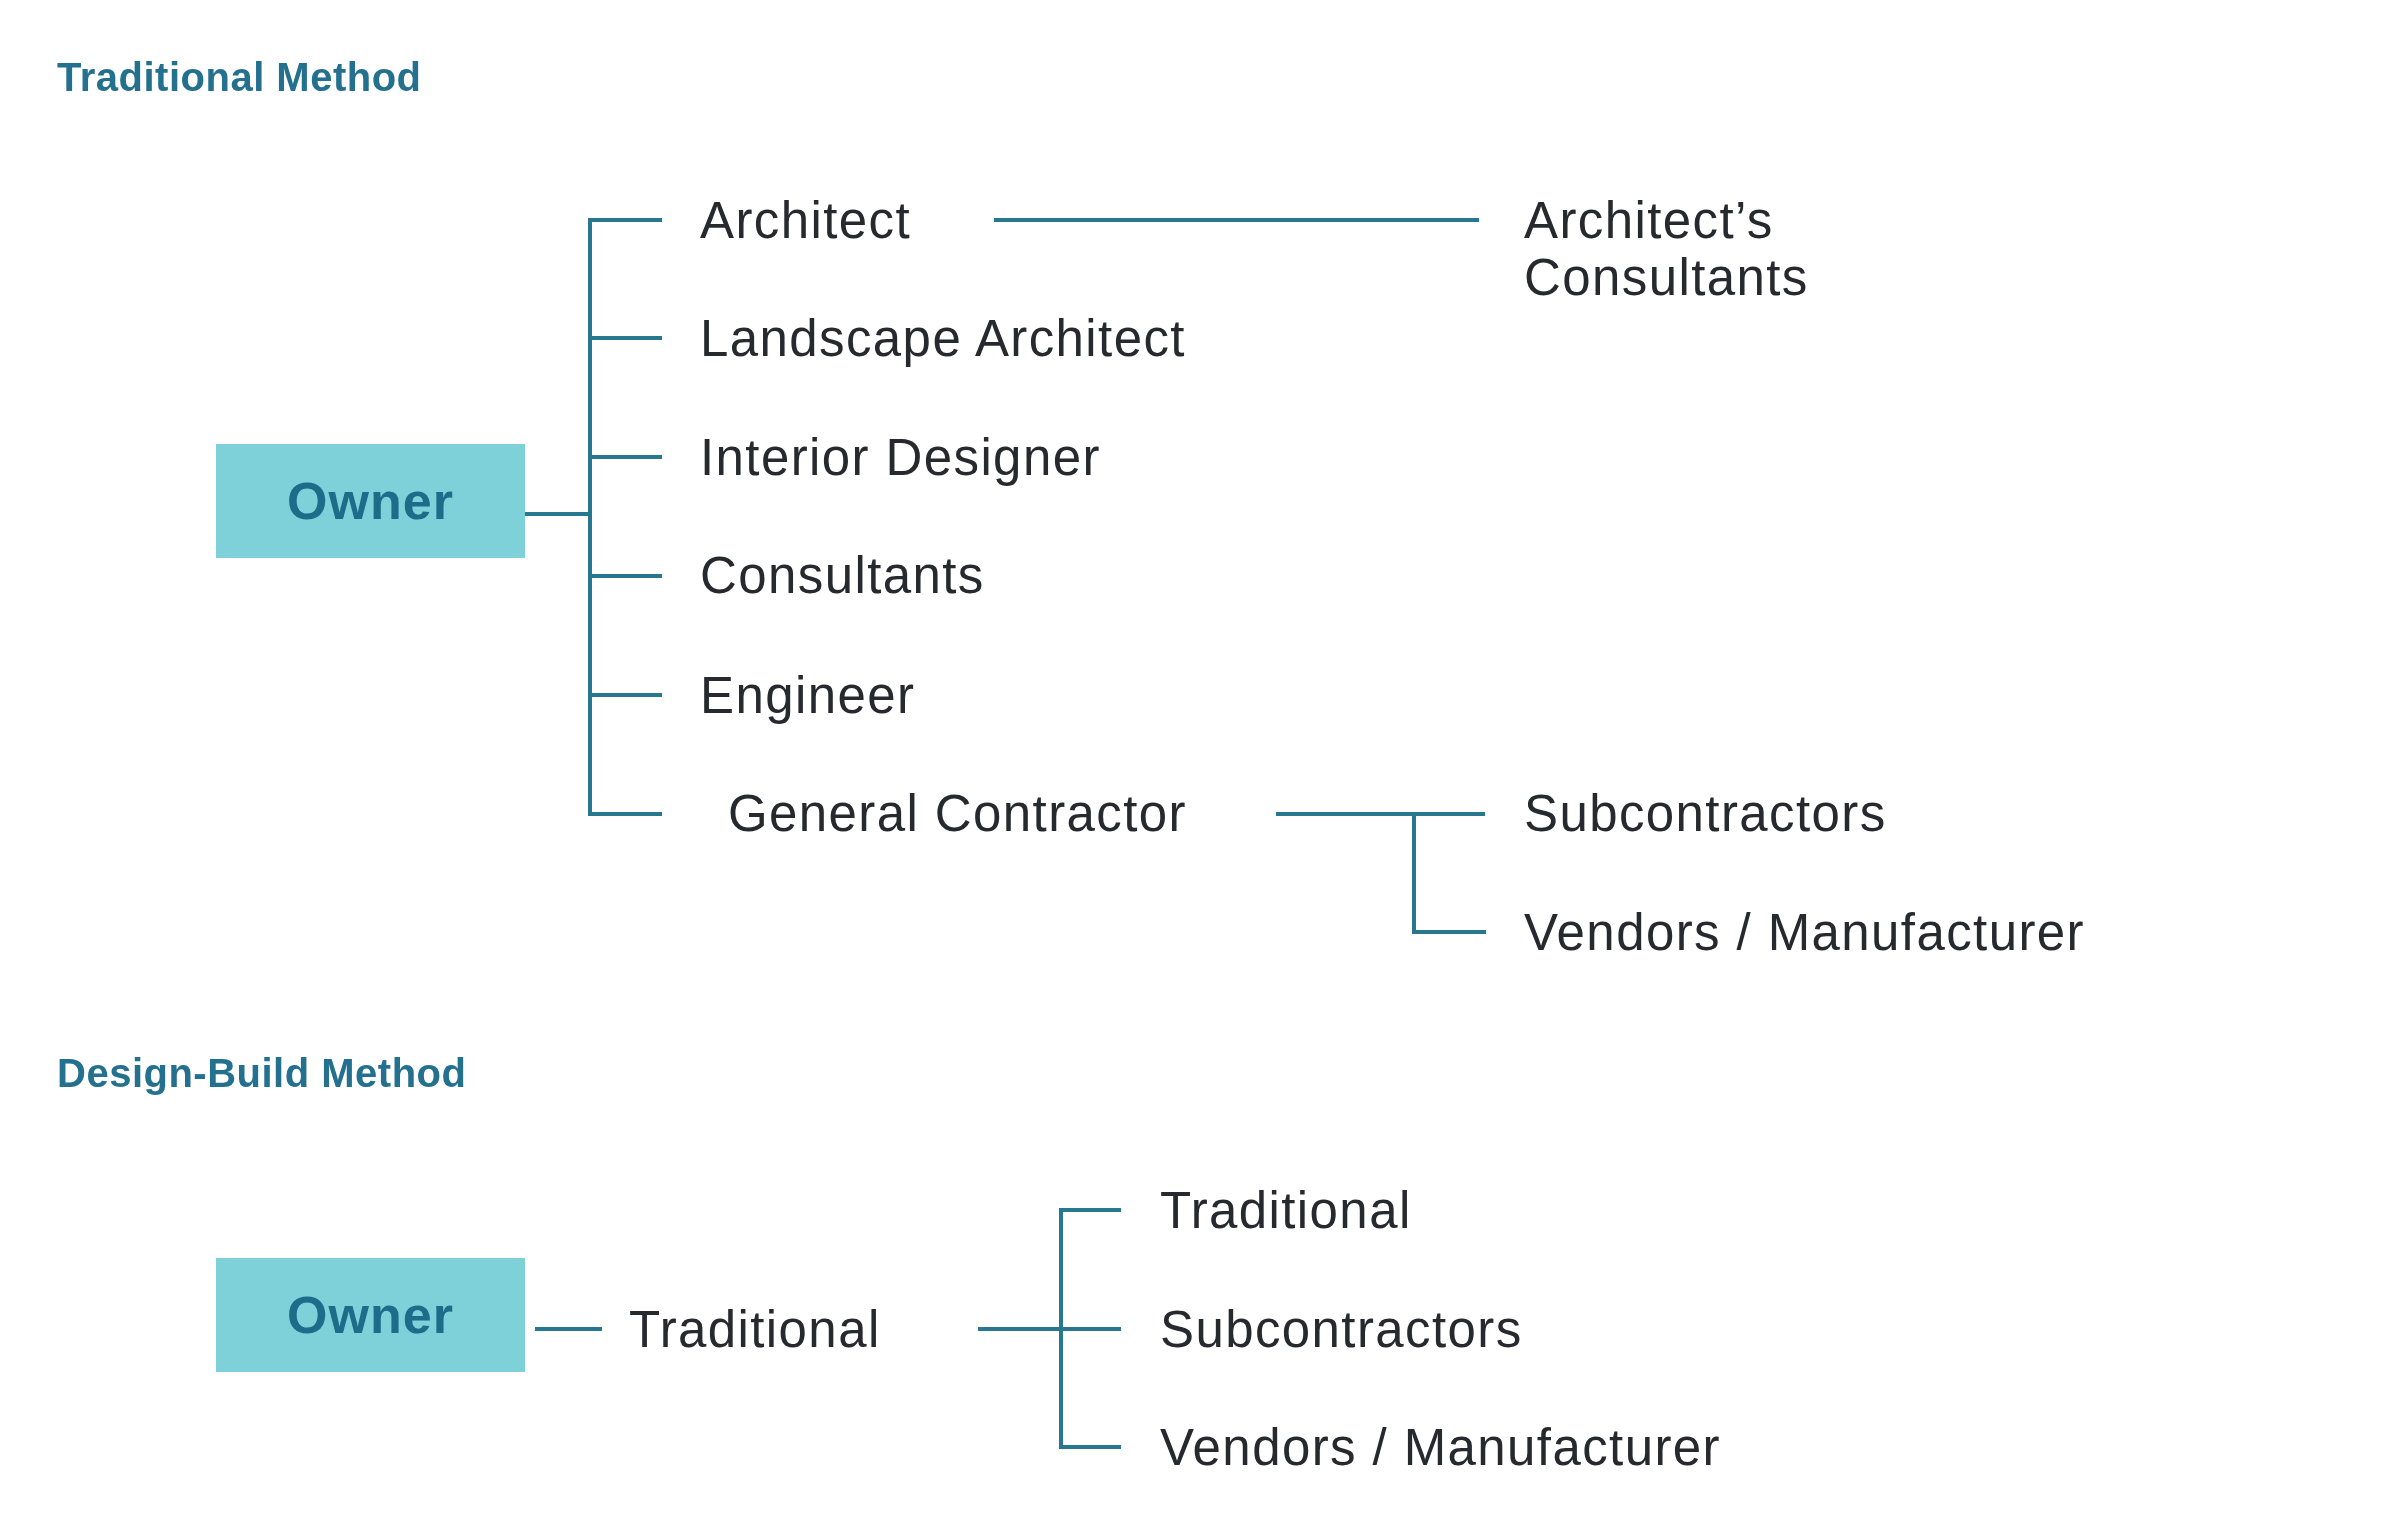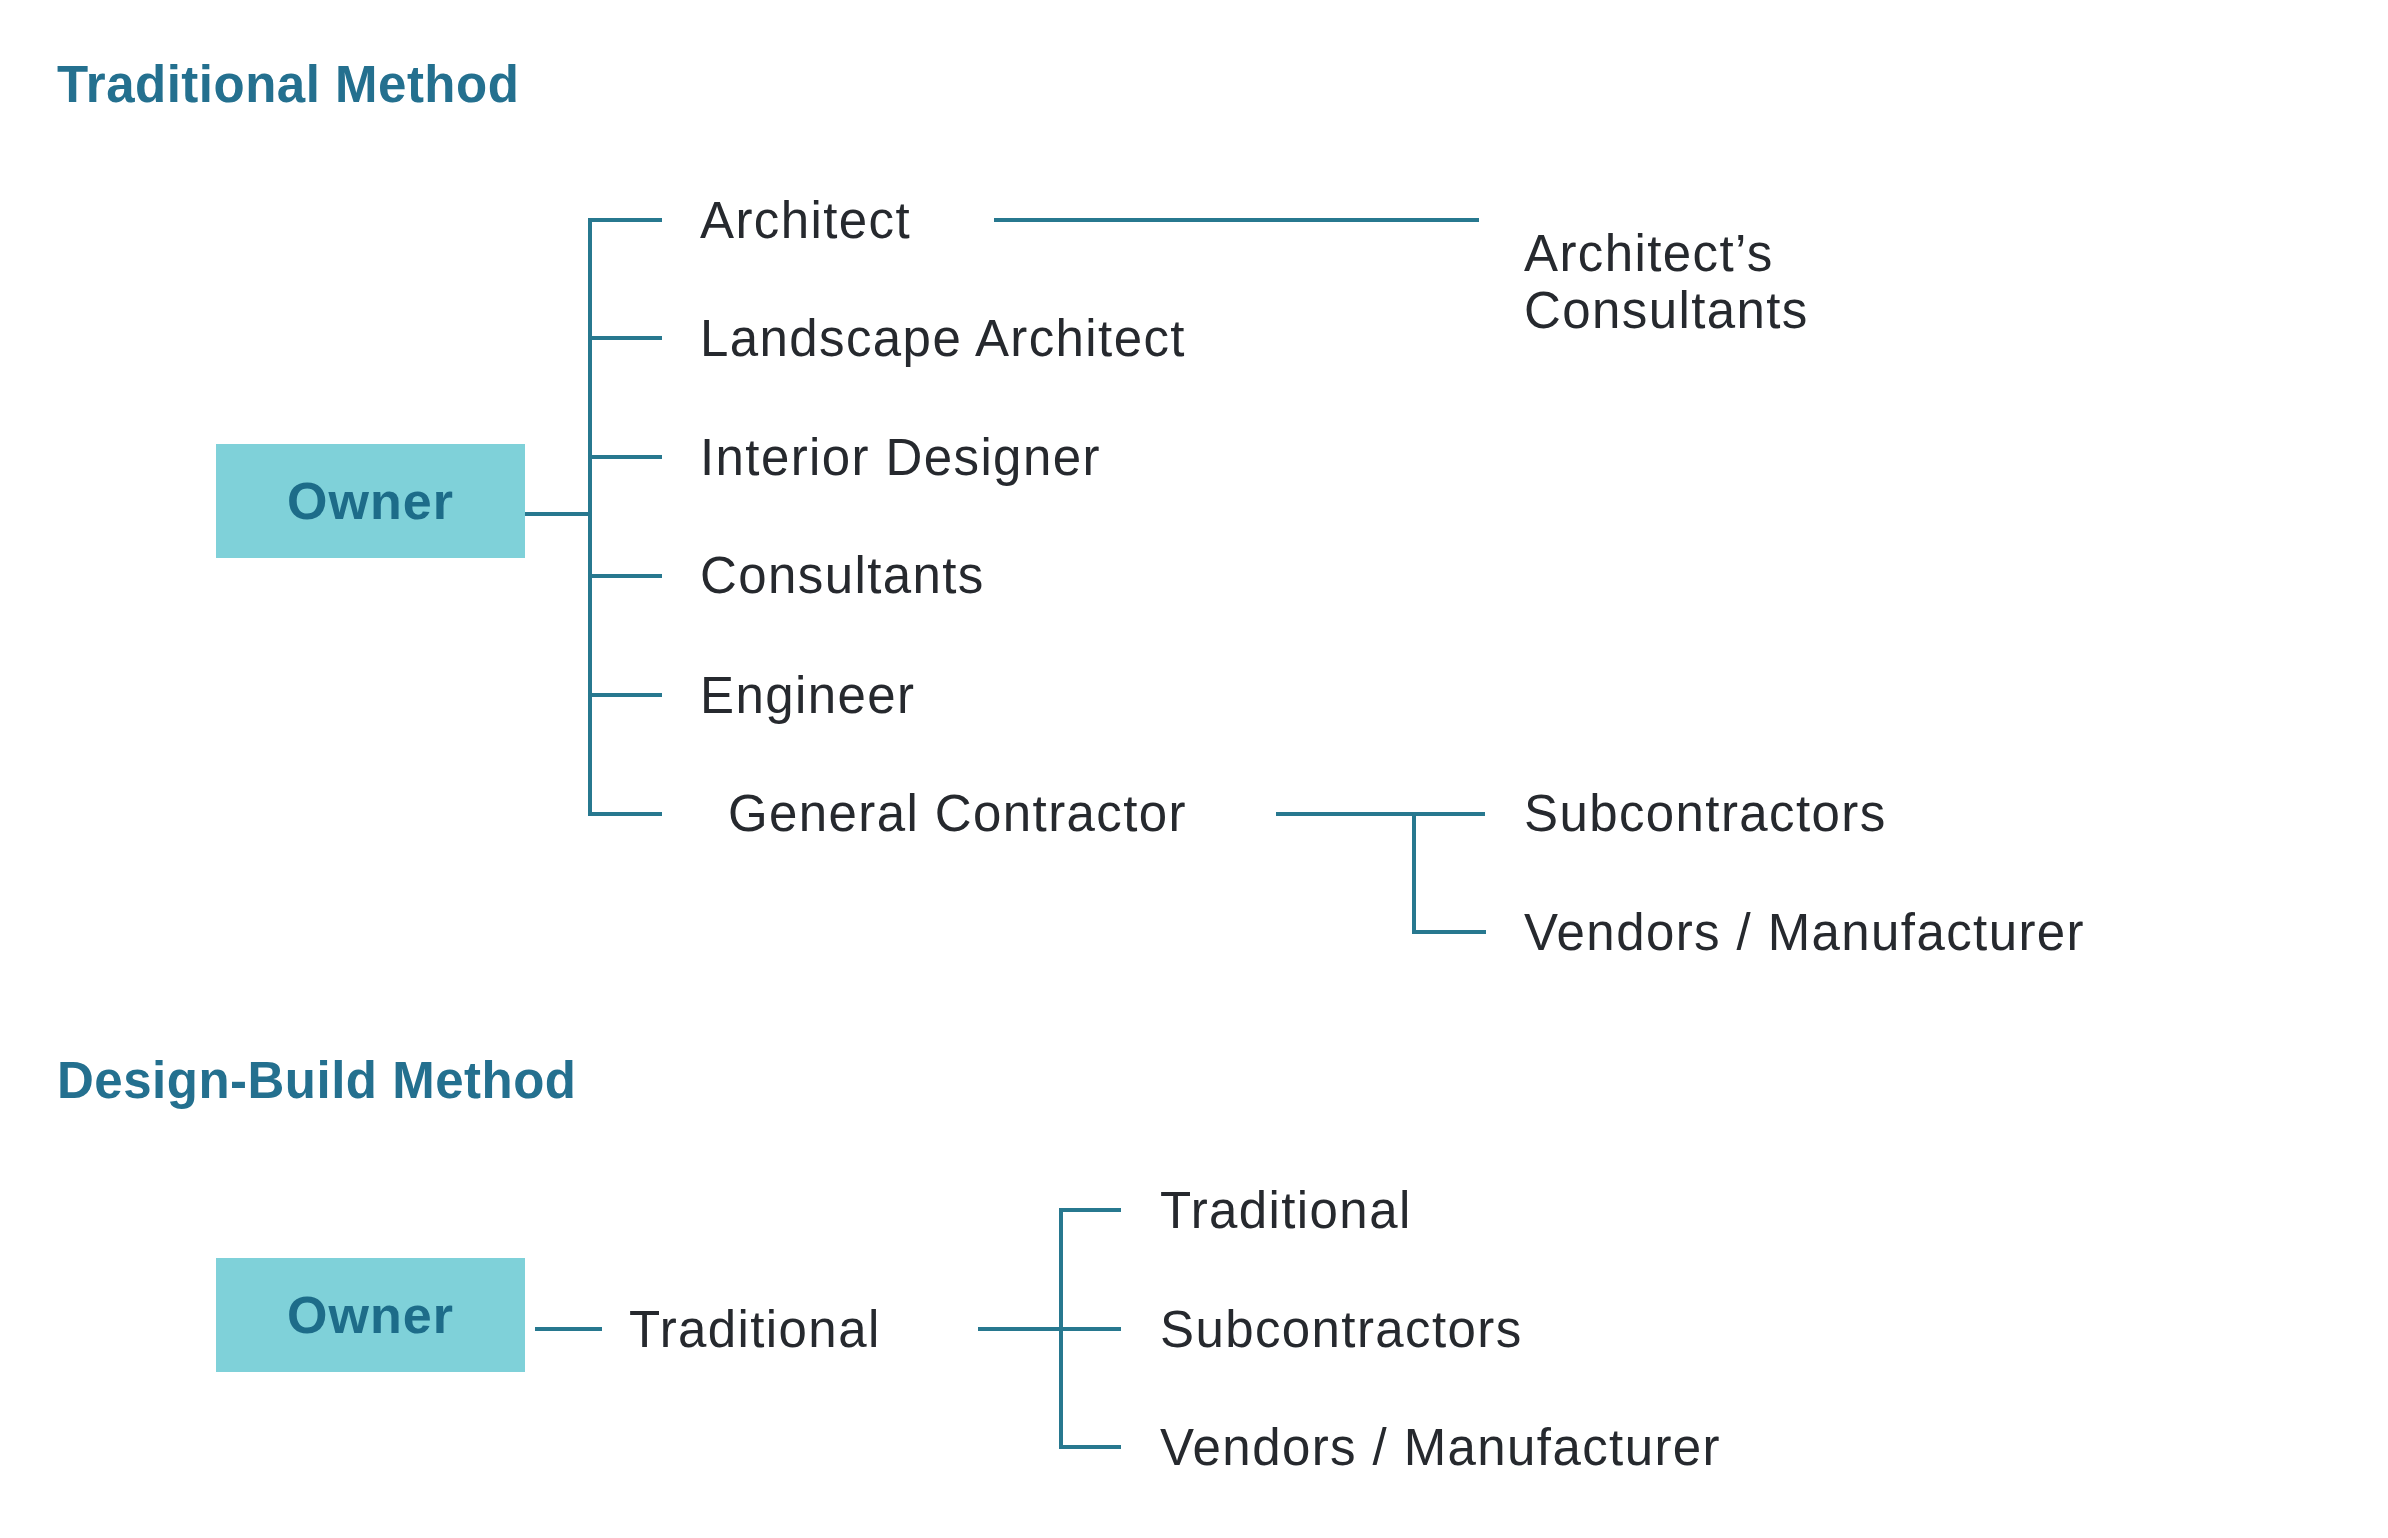--- a/index.html
+++ b/index.html
@@ -15,21 +15,21 @@
   #canvas {
     position: relative;
     width: 2389px;
     height: 1539px;
     background: var(--bg);
     overflow: hidden;
     font-family: "Liberation Sans", sans-serif;
   }
   .section-title {
     position: absolute;
-    font-size: 51px;
+    font-size: 40px;
     font-weight: bold;
     letter-spacing: 0.5px;
     color: var(--title);
     white-space: nowrap;
   }
   .owner-box {
     position: absolute;
     width: 309px;
     height: 114px;
     background: var(--box-fill);
@@ -83,21 +83,21 @@
   <div class="h-line" style="left:588px; top:812px; width:74px;"></div>
 
   <div class="node-label" style="left:700px; top:220px;">Architect</div>
   <div class="node-label" style="left:700px; top:338px;">Landscape Architect</div>
   <div class="node-label" style="left:700px; top:457px;">Interior Designer</div>
   <div class="node-label" style="left:700px; top:575px;">Consultants</div>
   <div class="node-label" style="left:700px; top:695px;">Engineer</div>
   <div class="node-label" style="left:728px; top:813px;">General Contractor</div>
 
   <div class="h-line" style="left:994px; top:218px; width:485px;"></div>
-  <div class="node-label" style="left:1524px; top:249px;margin-top:33px;">
+  <div class="node-label" style="left:1524px; top:249px;">
     <div>Architect’s</div>
     <div>Consultants</div>
   </div>
 
   <div class="h-line" style="left:1276px; top:812px; width:209px;"></div>
   <div class="v-line" style="left:1412px; top:812px; height:122px;"></div>
   <div class="h-line" style="left:1412px; top:930px; width:74px;"></div>
 
   <div class="node-label" style="left:1524px; top:813px;">Subcontractors</div>
   <div class="node-label" style="left:1524px; top:932px;">Vendors / Manufacturer</div>

